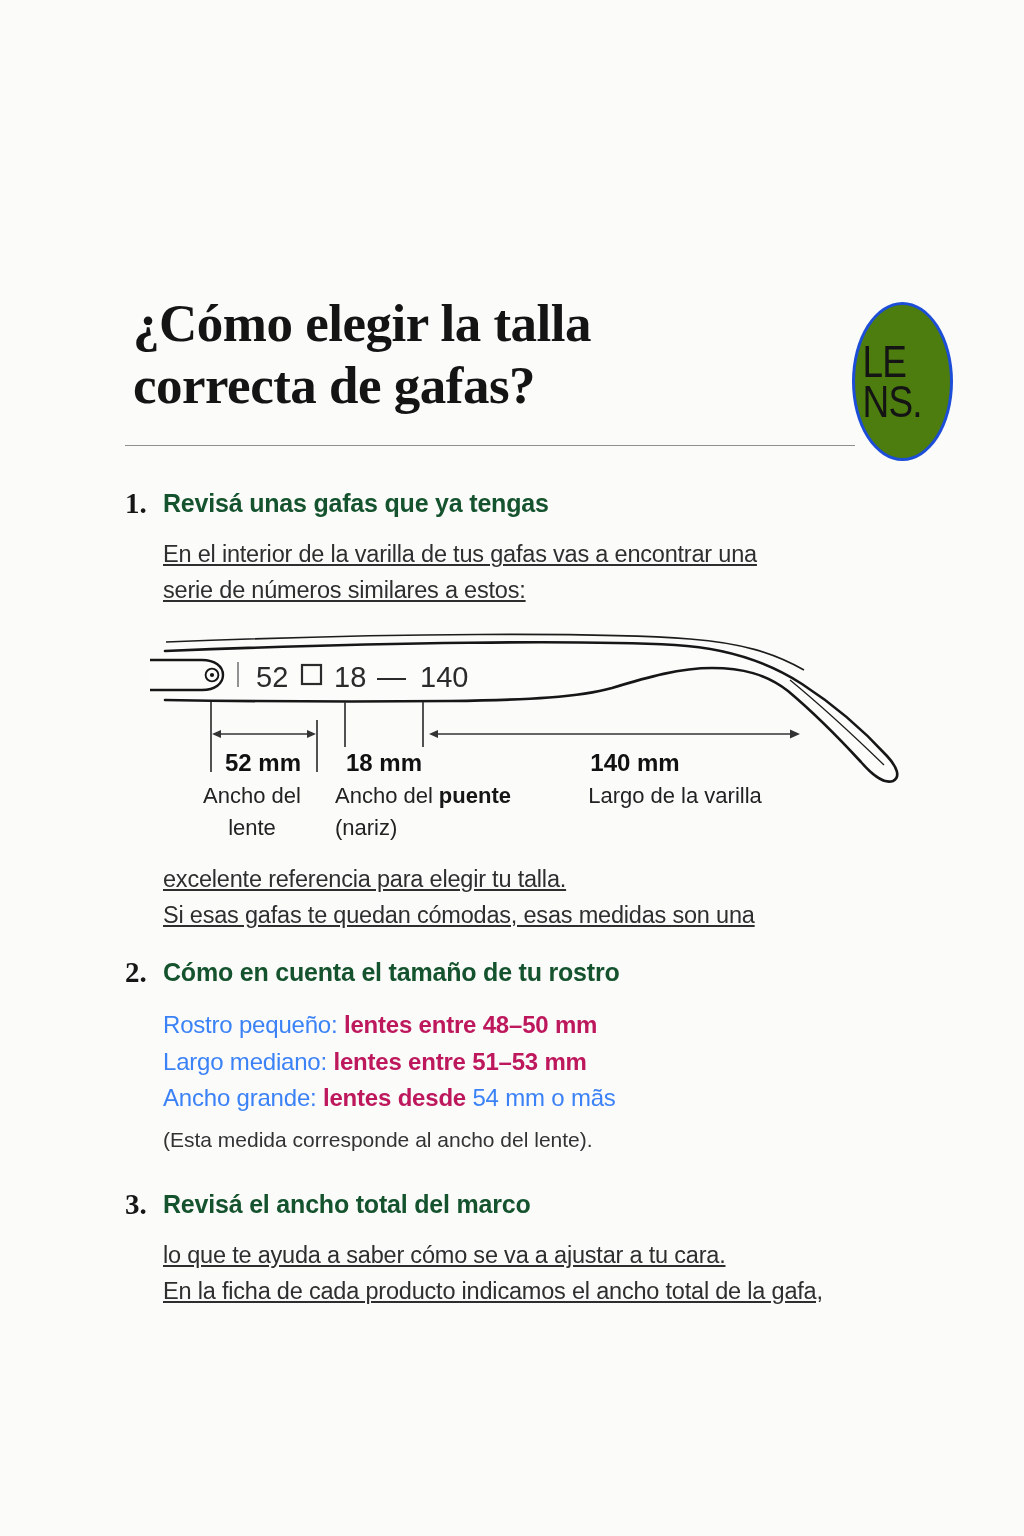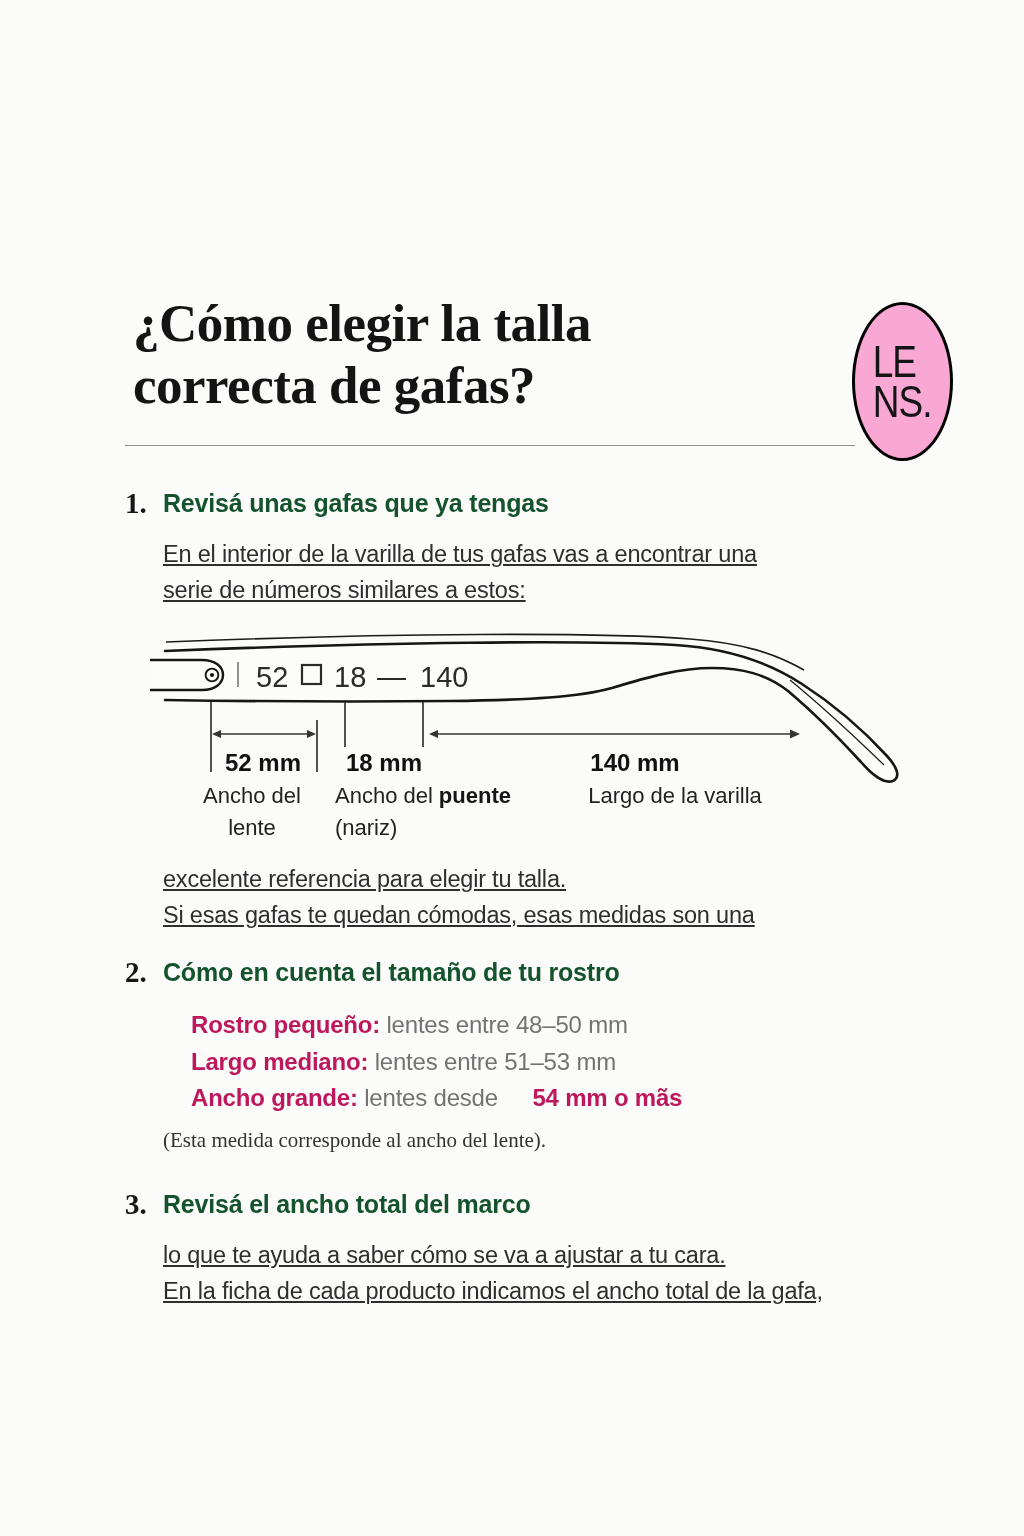--- a/index.html
+++ b/index.html
@@ -21,25 +21,25 @@
     line-height:62px;
     letter-spacing:-0.5px;
     color:#141414;
     margin:8px;
   }
   .title span{display:block;}
   .logo{
     position:absolute;
     top:10px; right:-54px;
     width:95px;height:153px;
-    border:3px solid #000000;
+    border:3px solid #1d4ed8;
     border-radius:50%;
-    background:#f9a8d4;
+    background:#4d7c0f;
     display:flex;flex-direction:column;
-    align-items:center;justify-content:center;
+    justify-content:center;
     z-index:2;
   }
   .logo .wordmark{
     font-family:"Liberation Sans","DejaVu Sans",sans-serif;
     font-size:44px;line-height:40px;
     letter-spacing:-1px;
     color:#141414;
     transform:scaleX(0.84);
     text-align:left;
   }
@@ -67,25 +67,25 @@
     font-size:23.5px;line-height:36px;letter-spacing:-0.2px;color:#2e2e2e;text-decoration:underline;
   }
   .para span{display:block;}
   
   .diagram{margin:22px 0 0 25px;width:812px;height:215px;display:block;}
   .svg-mark{font-family:"Liberation Sans","DejaVu Sans",sans-serif;font-size:29px;fill:#2b2b2b;}
   .svg-val{font-family:"Liberation Sans","DejaVu Sans",sans-serif;font-size:24px;font-weight:700;fill:#111;}
   .svg-lab{font-family:"Liberation Sans","DejaVu Sans",sans-serif;font-size:22px;fill:#222;}
   
   .face-list{margin:18px 0 0 38px;font-size:24px;line-height:36.5px;letter-spacing:-0.2px;}
-  .face-list .b{font-weight:700;color:#be185d;margin-left:28px;}
-  .face-list .r{color:#737373;}
+  .face-list .b{font-weight:400;color:#3b82f6;}
+  .face-list .r{color:#be185d;font-weight:bold;}
   .note{
     margin:8px 0 0 38px;
-    font-size:21px;line-height:30px;color:#333;font-family:Liberation Serif, serif;
+    font-size:21px;line-height:30px;color:#333;
   }
 </style>
 </head>
 <body>
 
 <div class="page">
 
   <div class="header">
     <h1 class="title">
       <span>¿Cómo elegir la talla</span>

